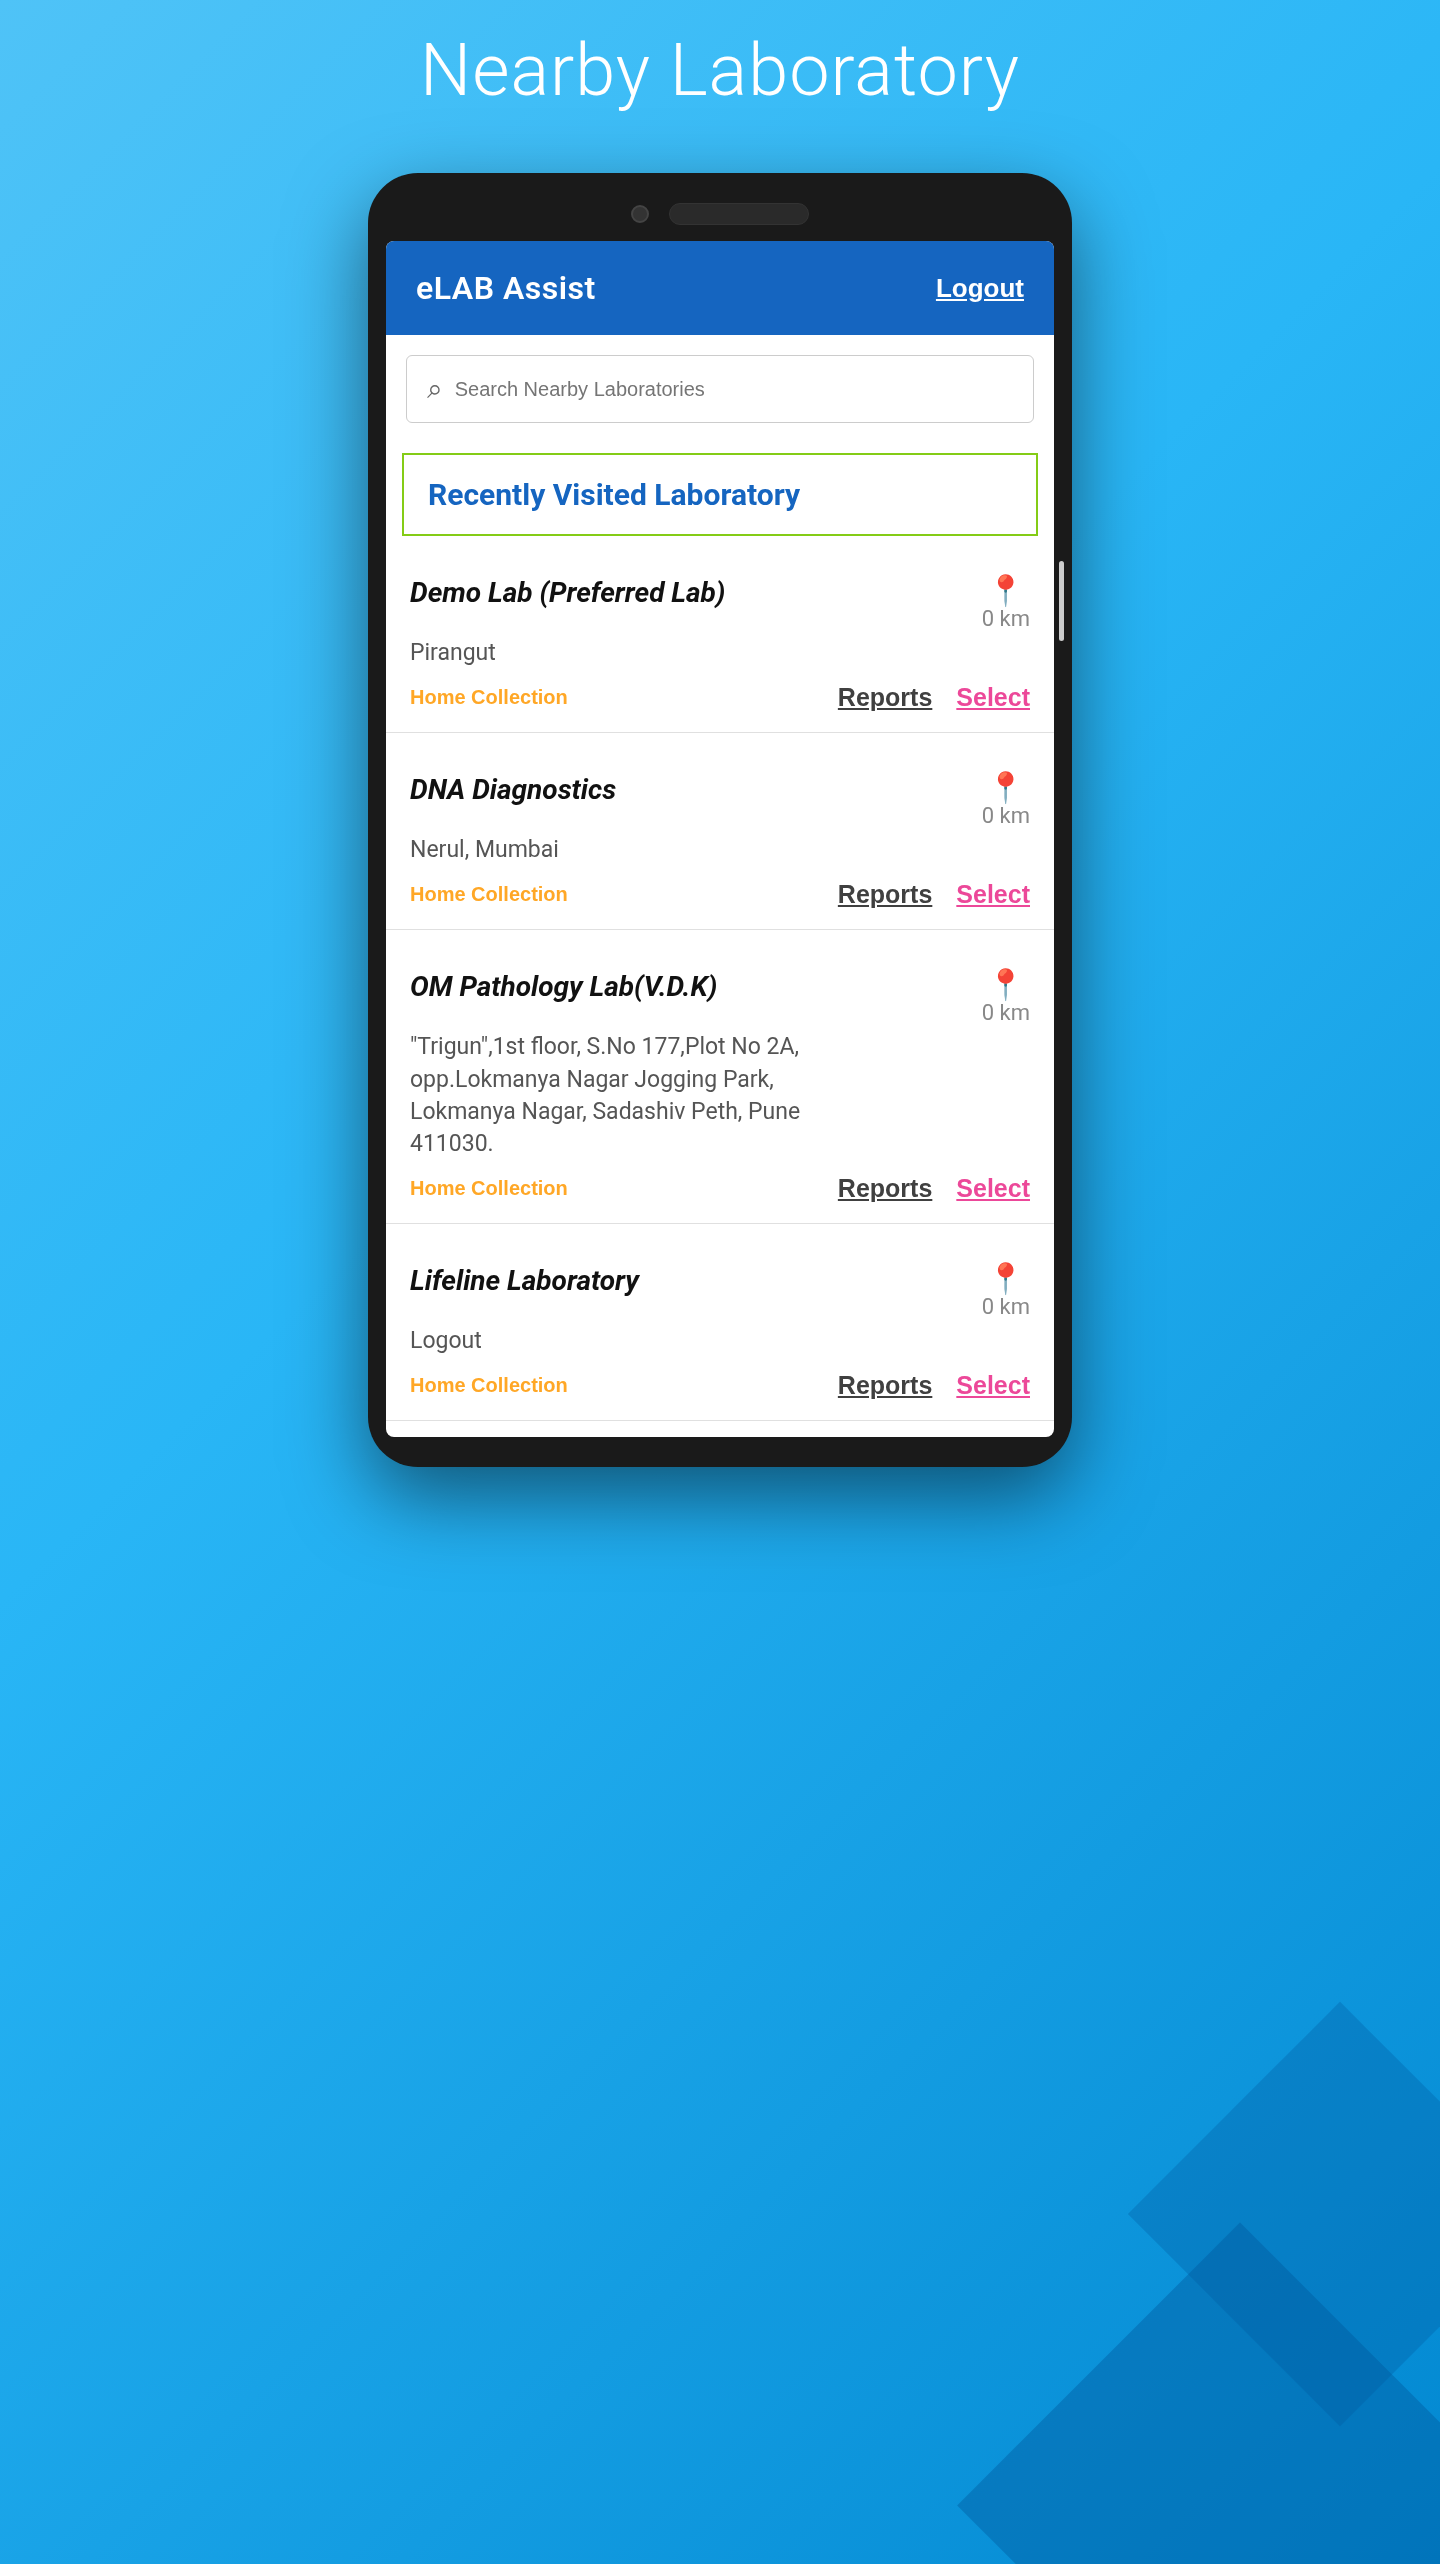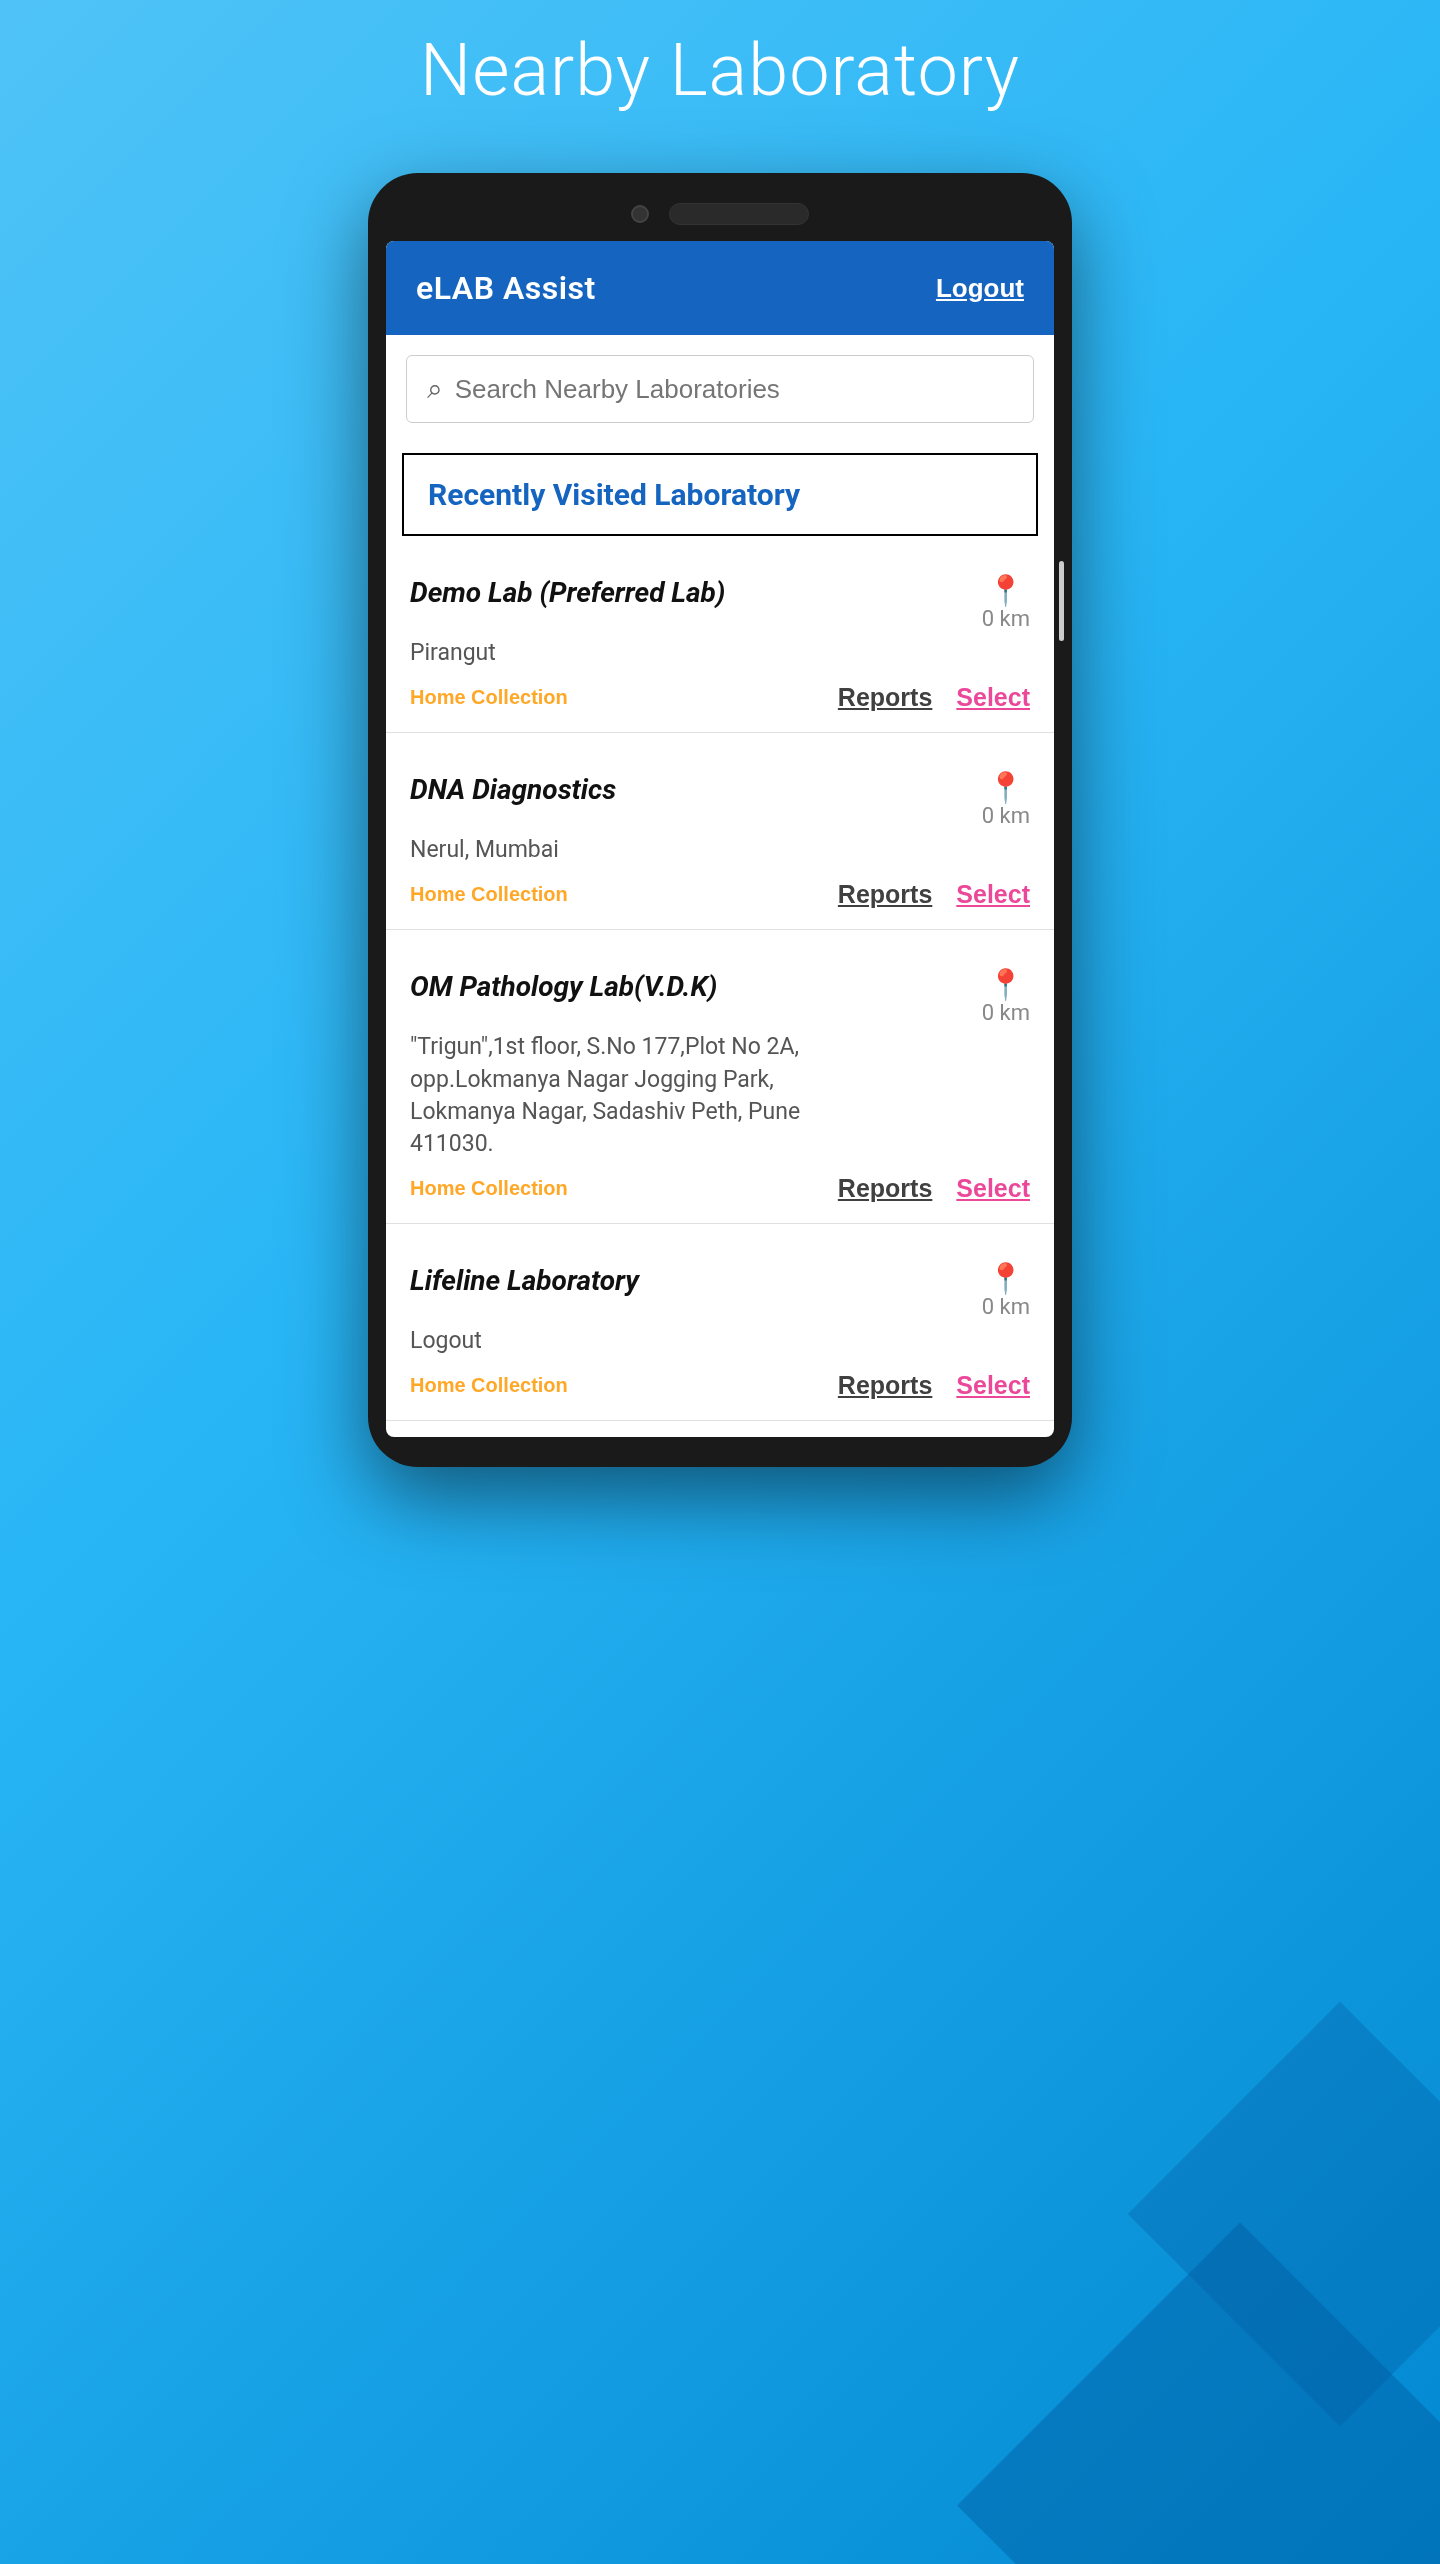--- a/index.html
+++ b/index.html
@@ -148,29 +148,29 @@
 
     .search-icon-wrapper {
       margin-right: 12px;
       color: #666;
       font-size: 28px;
     }
 
     .search-input {
       border: none;
       outline: none;
-      font-size: 26px;
+      font-size: 20px;
       color: #000000;
       width: 100%;
       background: transparent;
     }
 
     
     .section-header {
-      border: 2px solid #000000;
+      border: 2px solid #84cc16;
       margin: 10px 16px;
       padding: 22px 24px;
       background: white;
     }
 
     .section-header-text {
       color: #1565C0;
       font-size: 30px;
       font-weight: 700;
     }

